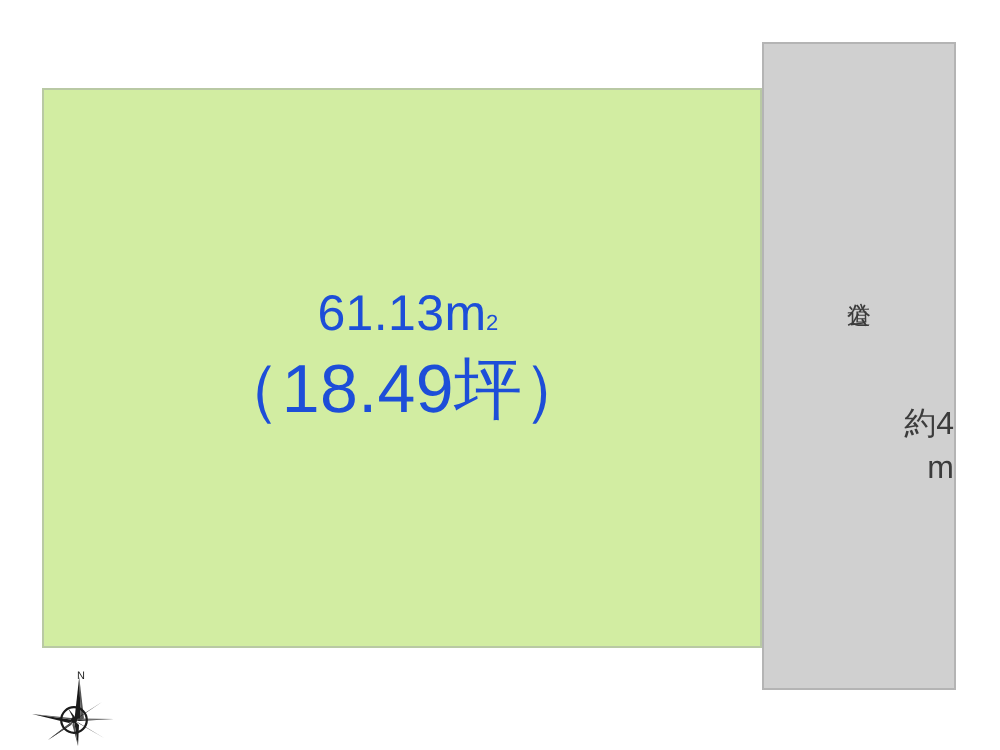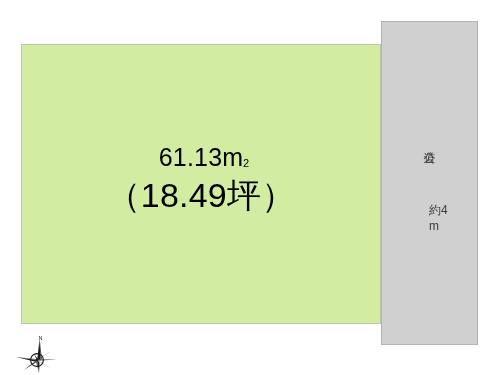--- a/index.html
+++ b/index.html
@@ -29,21 +29,21 @@
     border: 1px solid #b9c9a4;
     box-sizing: border-box;
   }
 
   .parcel-label {
     position: absolute;
     left: 0;
     right: 0;
     top: 98px;
     text-align: center;
-    color: #000000;
+    color: #1d4ed8;
     line-height: 1.18;
     user-select: none;
   }
   .parcel-area {
     font-size: 25px;
     letter-spacing: 0.2px;
     white-space: nowrap;
   }
   .parcel-area .unit {
     position: relative;
@@ -87,22 +87,22 @@
     text-orientation: upright;
     margin: 0 auto;
     width: 14px;
     user-select: none;
   }
   .road-width {
     position: absolute;
     left: 0;
     right: 0;
     top: 180px;
-    text-align: left;
-    font-size: 12px;
+    text-align: right;
+    font-size: 16px;
     color: #3c3c3c;
     line-height: 1.35;
     user-select: none;
     padding-left: 47px;
   }
   .road-width span { display: block; }
 
   
   .compass {
     position: absolute;

